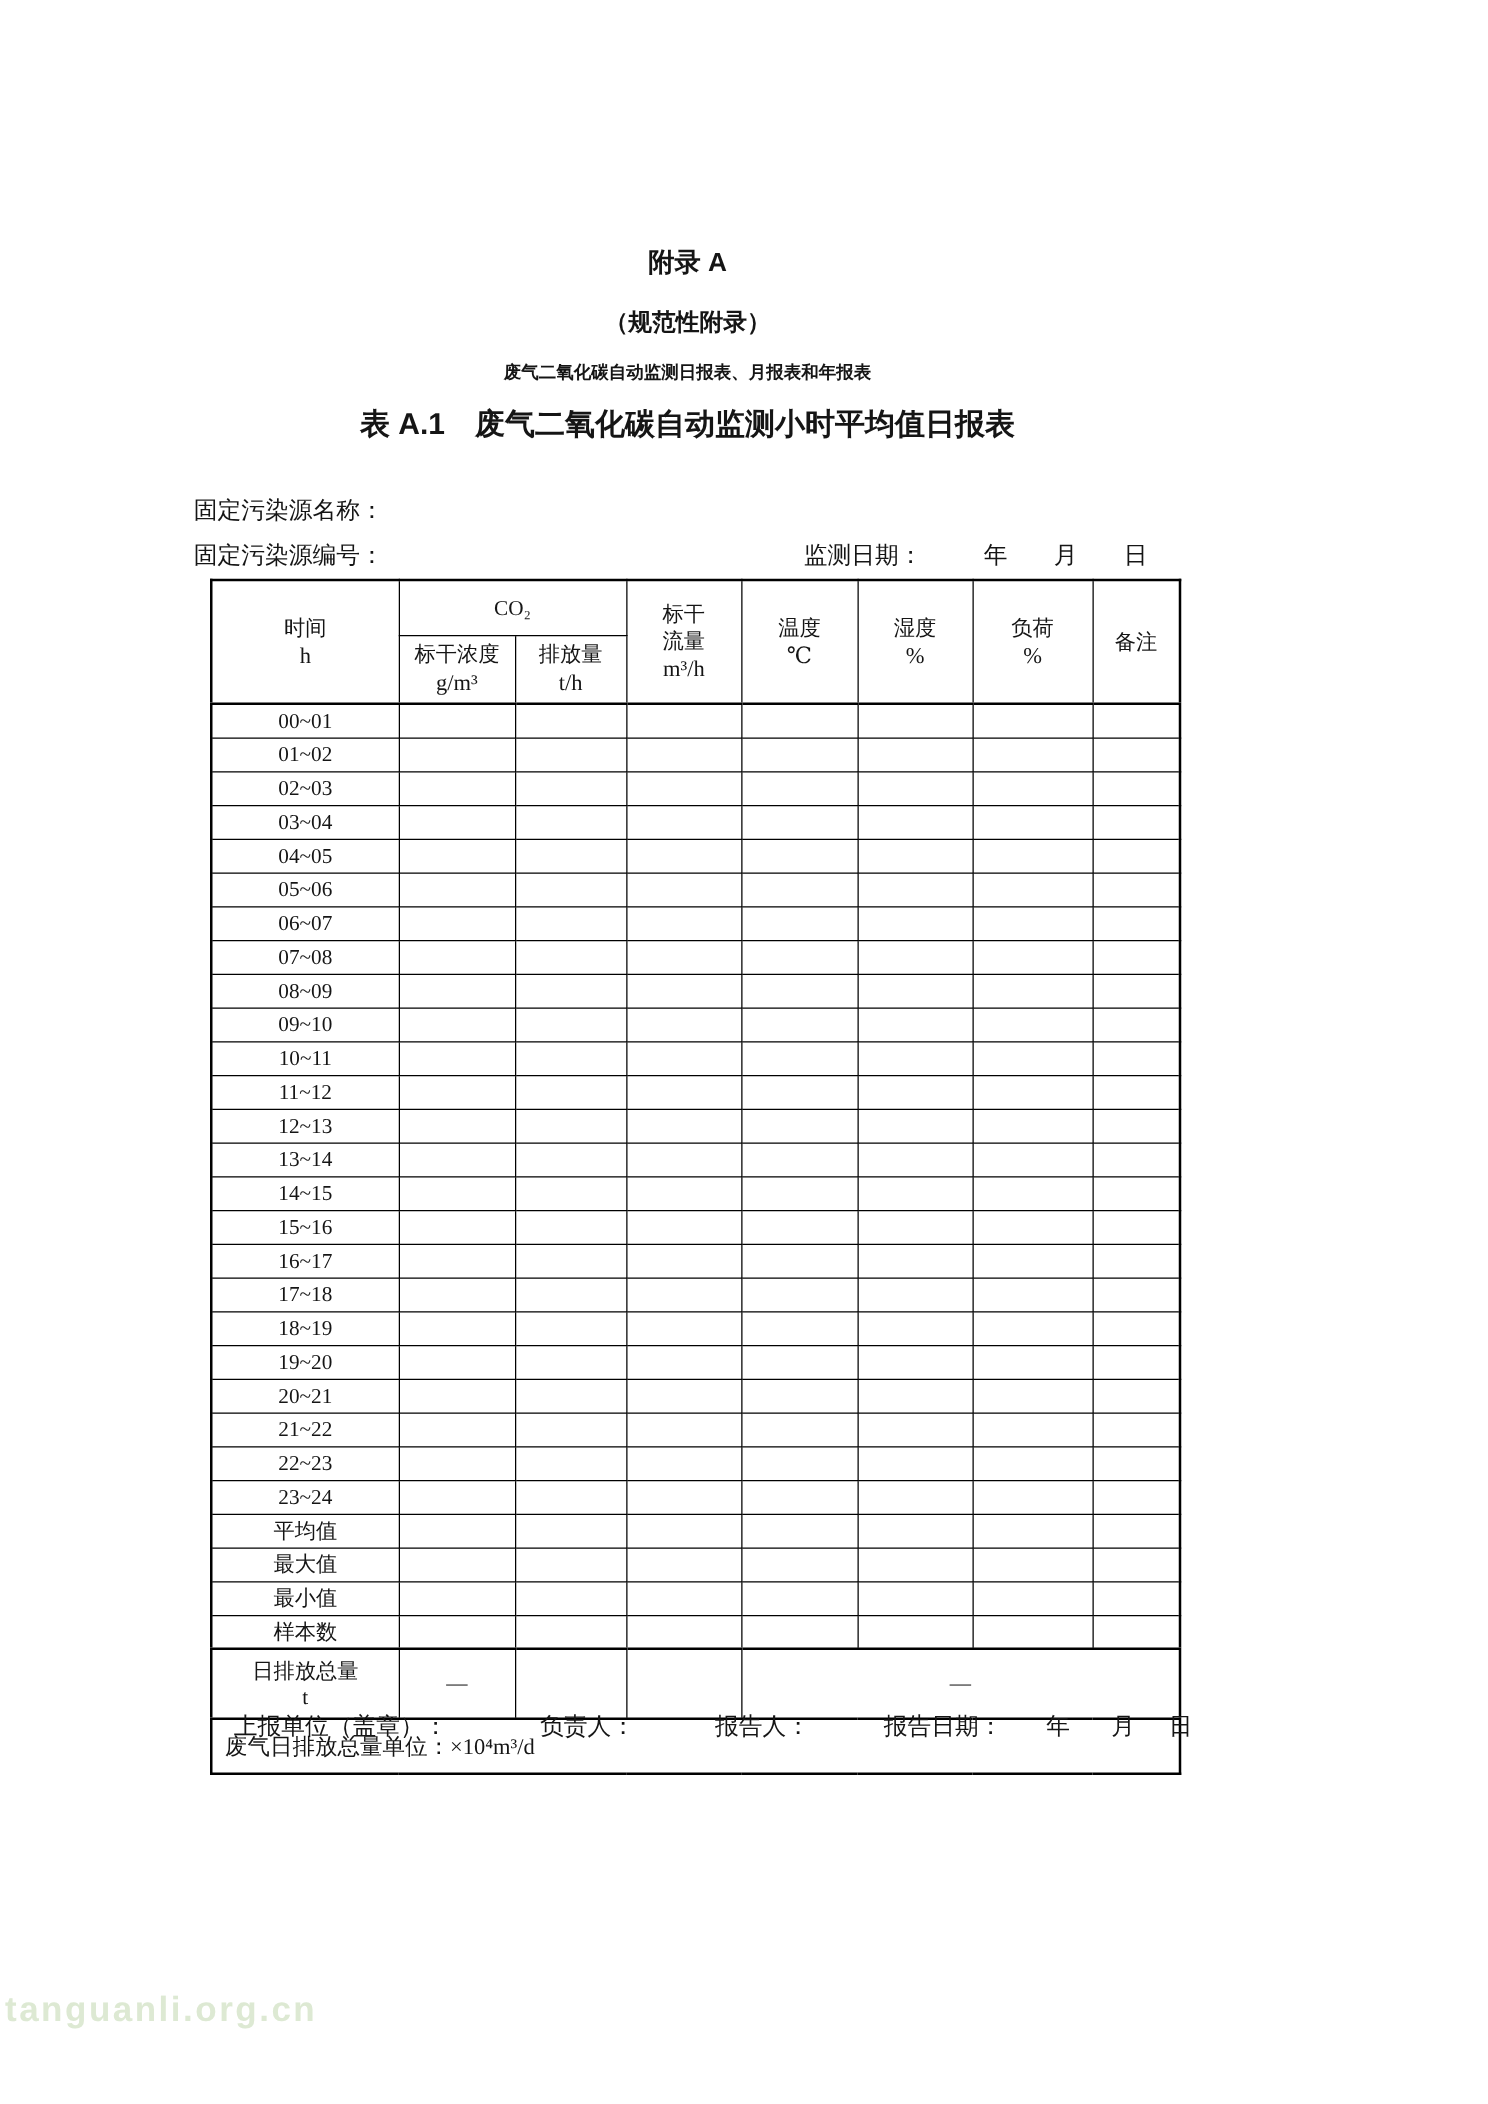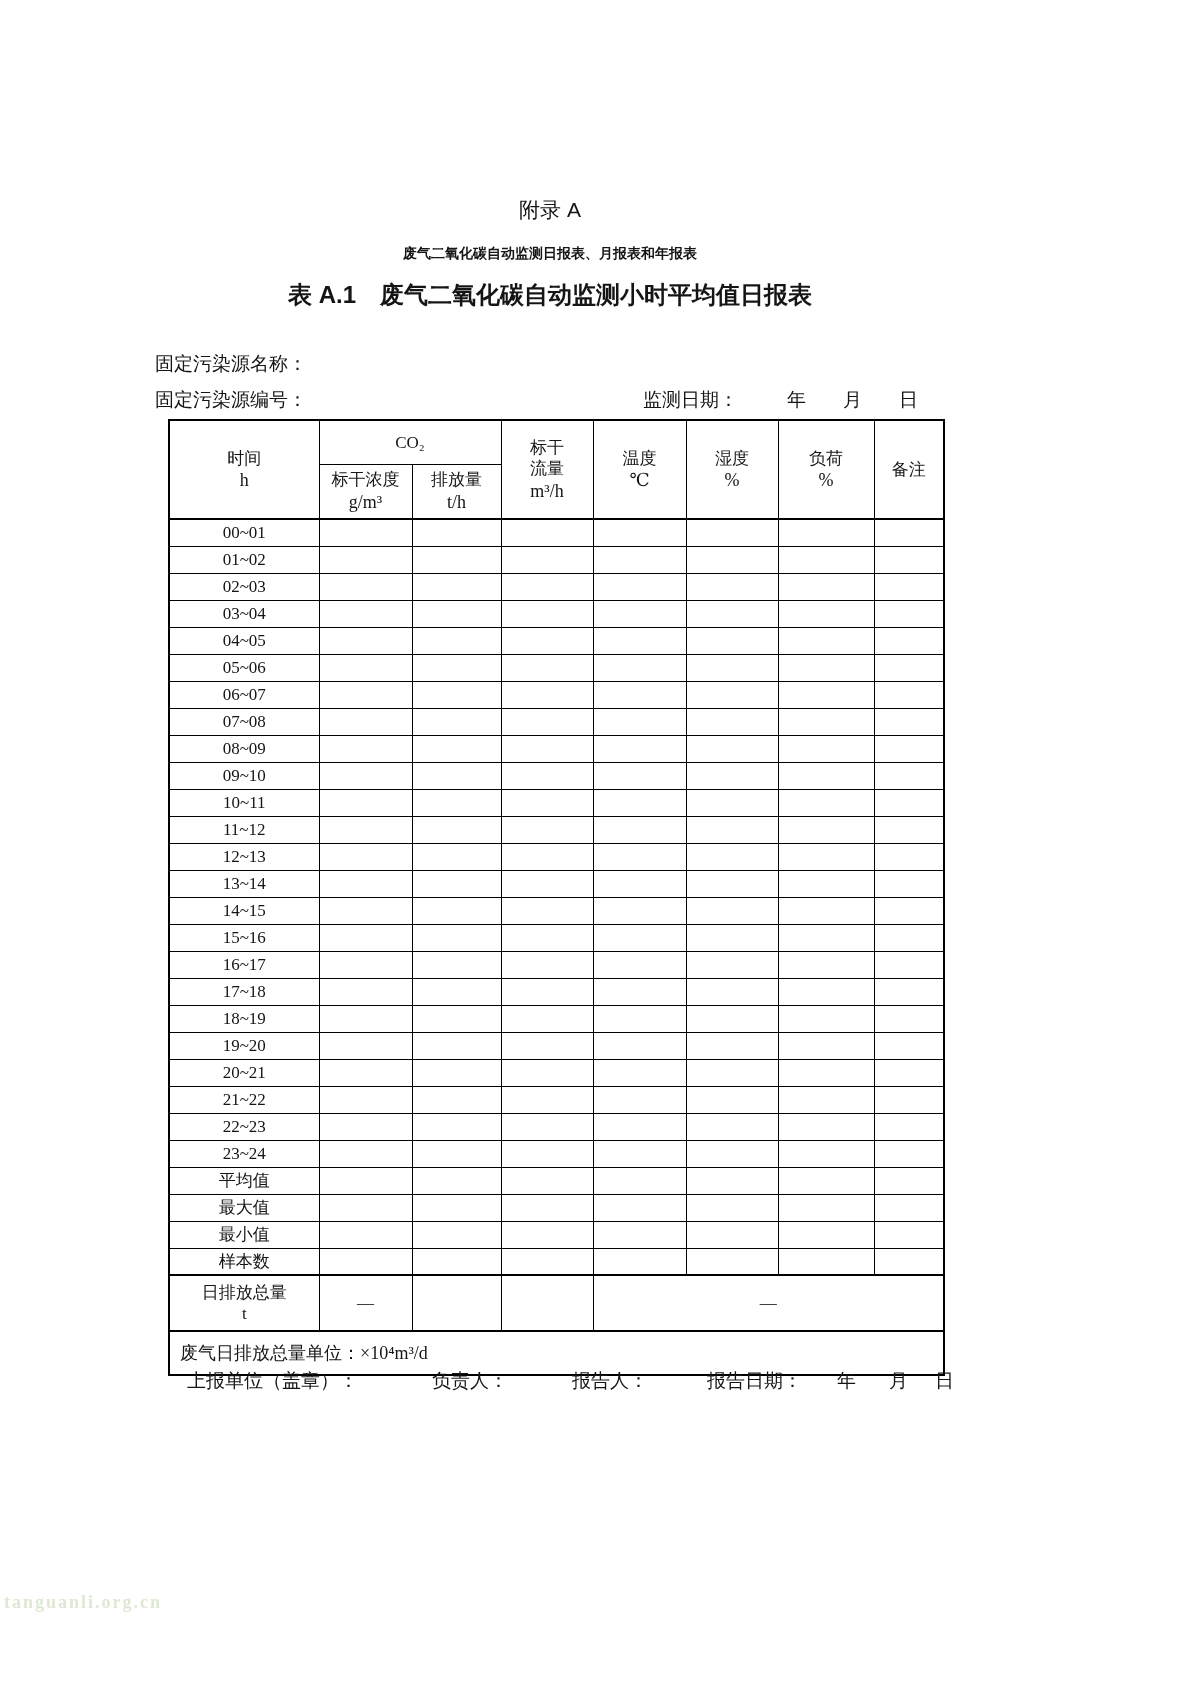--- a/index.html
+++ b/index.html
@@ -8,21 +8,21 @@
     position:relative;
     width:1190px; height:1683px;
     background:#ffffff;
     overflow:hidden;
     font-family:"Liberation Serif","DejaVu Serif",serif;
     color:#151515;
   }
   .content { position:absolute; left:155px; top:196px; width:790px; }
 
   .t-center { text-align:center; }
-  .appendix-title   { font-family:"Liberation Sans","DejaVu Sans",sans-serif; font-weight:normal; font-size:21px; margin-bottom:21px; }
+  .appendix-title   { font-family:"Liberation Sans","DejaVu Sans",sans-serif; font-weight:bold; font-size:21px; margin-bottom:21px; }
   .appendix-type    { font-family:"Liberation Sans","DejaVu Sans",sans-serif; font-weight:bold; font-size:19px; margin-bottom:18px; }
   .appendix-heading { font-family:"Liberation Sans","DejaVu Sans",sans-serif; font-weight:bold; font-size:14px; margin-bottom:16px; }
   .table-caption    { font-family:"Liberation Sans","DejaVu Sans",sans-serif; font-weight:bold; font-size:24px; margin-bottom:18px; }
 
   .form-line { font-size:19px; height:26px; position:relative; }
   .form-line.first { margin-bottom:10px;margin-top:40px; }
   .form-line .pos { position:absolute; top:0; white-space:nowrap; }
   .p-date-label { left:488px; }
   .p-year  { left:632px; }
   .p-month { left:688px; }
@@ -59,32 +59,33 @@
   .f-resp { left:245px; }
   .f-reporter { left:385px; }
   .f-rdate { left:520px; }
   .f-year { left:650px; }
   .f-month { left:702px; }
   .f-day { left:748px; }
 
   .page-number { position:absolute; top:1583px; left:0; width:1178px; text-align:center; font-size:17px; }
   .watermark {
     position:absolute; left:4px; top:1592px;
-    font-family:Liberation Serif, serif;
-    font-weight:bold; font-size:18px; letter-spacing:2px;
+    font-family:Liberation Sans, sans-serif;
+    font-weight:bold; font-size:28px; letter-spacing:2px;
     color:#dde9d3;
   }
 </style>
 </head>
 <body>
 
 <div class="page">
   <div class="content">
 
     <div class="appendix-title t-center">附录 A</div>
+    <div class="appendix-type t-center">（规范性附录）</div>
     <div class="appendix-heading t-center">废气二氧化碳自动监测日报表、月报表和年报表</div>
     <div class="table-caption t-center">表 A.1　废气二氧化碳自动监测小时平均值日报表</div>
 
     <div class="form-line first">
       <span>固定污染源名称：</span>
     </div>
 
     <div class="form-line">
       <span>固定污染源编号：</span>
       <span class="pos p-date-label">监测日期：</span>

